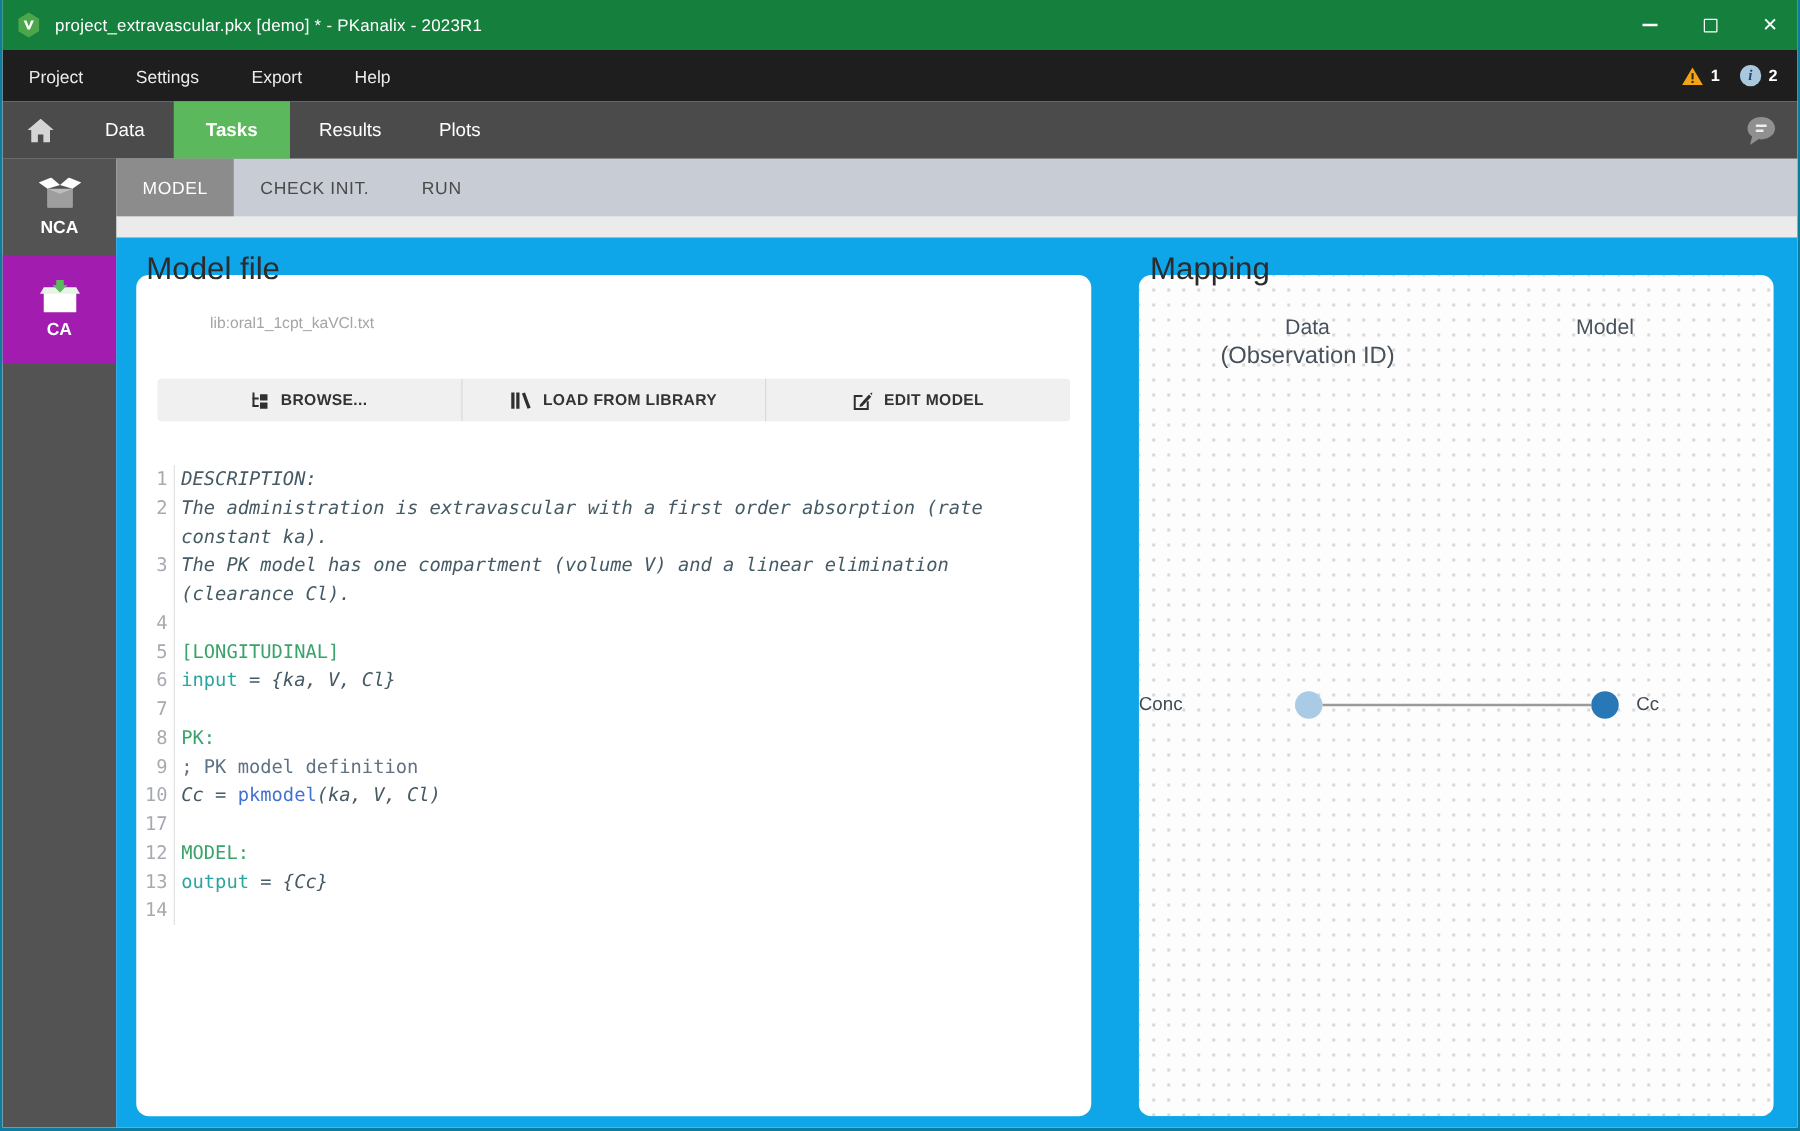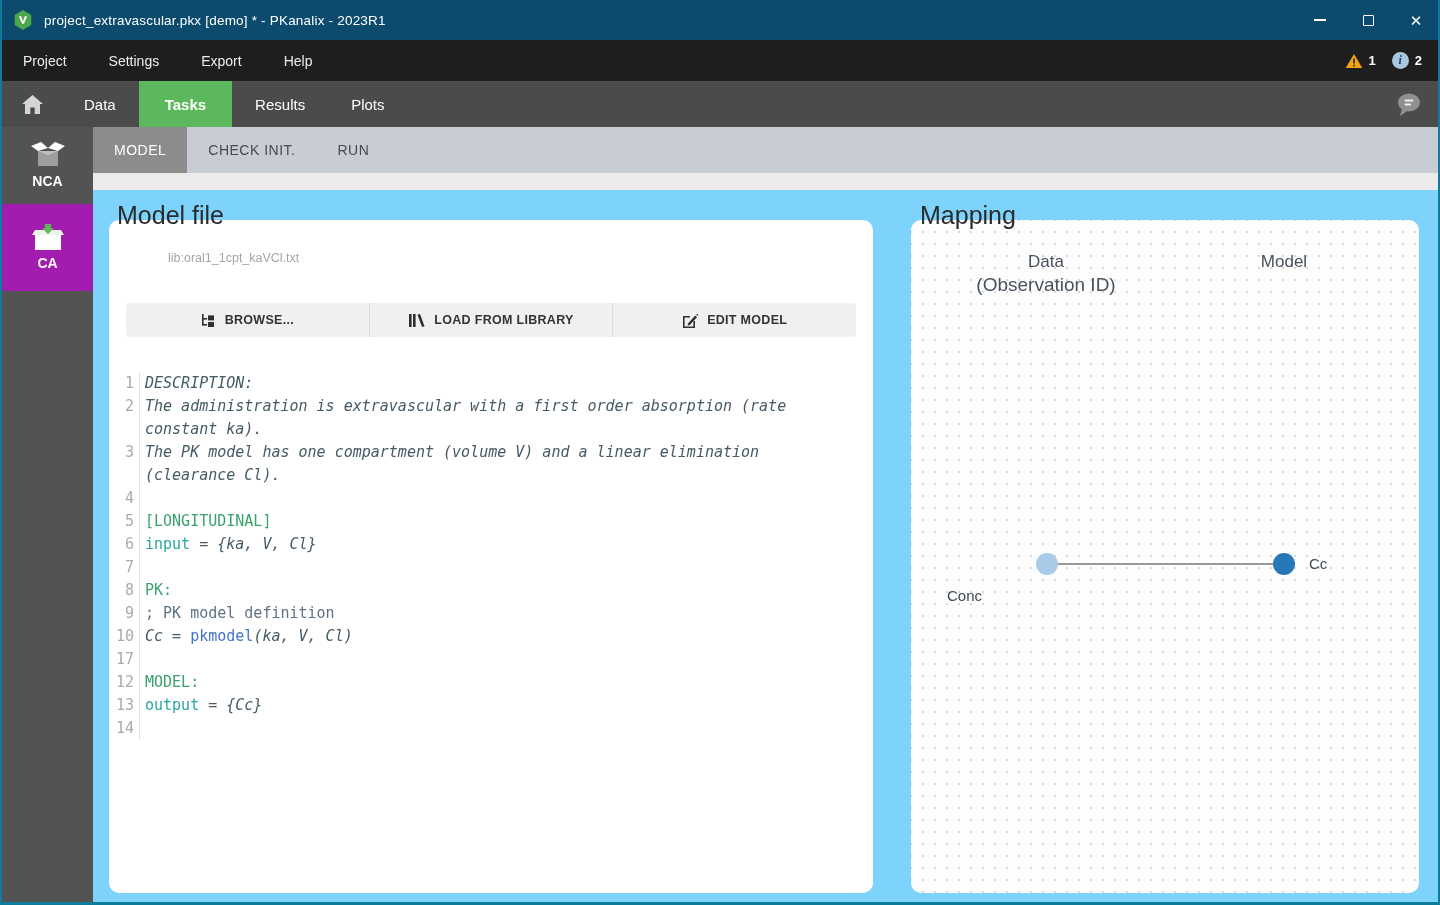--- a/index.html
+++ b/index.html
@@ -4,21 +4,21 @@
 <style>
   * { margin:0; padding:0; box-sizing:border-box; }
   html,body { width:1440px; height:905px; }
   body { font-family:"Liberation Sans", sans-serif; }
 
   .window { position:relative; width:1440px; height:905px; background:#ebebeb;
             border-left:2px solid #0e7d9d; border-right:2px solid #0e7d9d;
             border-bottom:3px solid #0e7d9d; overflow:hidden; }
 
   
-  .titlebar { height:40px; margin:0 -2px; background:#0c4a6e; display:flex; align-items:center; color:#fff; }
+  .titlebar { height:40px; margin:0 -2px; background:#15803d; display:flex; align-items:center; color:#fff; }
   .app-icon { margin-left:12px; width:22px; height:22px; flex:0 0 auto; }
   .title-text { margin-left:10px; font-size:13.5px; letter-spacing:.2px; }
   .win-controls { margin-left:auto; display:flex; height:40px; }
   .win-btn { width:48px; height:40px; display:flex; align-items:center; justify-content:center; color:#fff; }
   .glyph-min { width:12px; height:1.5px; background:#fff; }
   .glyph-max { width:11px; height:11px; border:1.5px solid #fff; border-radius:1px; }
   .glyph-close { font-size:15px; line-height:1; }
 
   
   .menubar { height:41px; background:#1e1e1e; display:flex; align-items:center; color:#ececec; font-size:14px; }
@@ -41,21 +41,21 @@
   .sidebar { width:91px; background:#535353; display:flex; flex-direction:column; flex:0 0 auto; }
   .side-item { height:77px; display:flex; flex-direction:column; align-items:center; justify-content:center;
                gap:5px; color:#fff; font-weight:bold; font-size:14px; }
   .side-item.active { background:#a21caf; height:87px; }
 
   .main { flex:1; display:flex; flex-direction:column; min-width:0;gap:17px; }
   .subtabbar { height:46px; background:#c7ccd5; display:flex; color:#4a4a4a; font-size:14px; letter-spacing:.5px; flex:0 0 auto; }
   .subtab { display:flex; align-items:center; padding:0 21px; }
   .subtab.active { background:#8c8c8c; color:#fff; }
 
-  .content { flex:1; position:relative; background:#7dd3fc; }
+  .content { flex:1; position:relative; background:#0ea5e9; }
   .panel-title { position:absolute; top:11px; font-size:25px; color:#2b2b2b; font-weight:500; z-index:2; }
   #model-title { left:24px; }
   #mapping-title { left:827px; }
 
   .panel { position:absolute; top:30px; bottom:9px; background:#fff; border-radius:10px; }
   .model-panel { left:16px; width:764px; }
   .mapping-panel { left:818px; width:508px;
      background-image:radial-gradient(circle, #d8d8d8 1.3px, transparent 1.45px);
      background-size:12px 12px; background-position:6px 6px; background-color:#fdfdfd; }
 
@@ -80,22 +80,22 @@
   .c-comment { color:#5f7285; }
 
   
   .map-col { position:absolute; top:32px; text-align:center; color:#48525c; }
   .map-col .h { font-size:17px; }
   .map-col .sub { font-size:19px; margin-top:2px; }
   #map-col-data { left:60px; width:150px; }
   #map-col-model { left:298px; width:150px; }
 
   .conn-row { position:absolute; top:333px; left:0; right:0; height:22px; }
-  .conn-data-label { position:absolute; left:0; top:0; width:107px; text-align:center;
-                     line-height:22px; font-size:15px; color:#3f4a55;margin-top:32px; }
+  .conn-data-label { position:absolute; left:0; top:0; width:107px; text-align:left;
+                     line-height:22px; font-size:15px; color:#3f4a55; }
   .conn-model-label { position:absolute; left:398px; top:0; line-height:22px; font-size:15px; color:#3f4a55; }
   .conn-dot { position:absolute; top:0; width:22px; height:22px; border-radius:50%; cursor:pointer; }
   .dot-light { left:125px; background:#a9cbe6; }
   .dot-dark { left:362px; background:#2878b8; }
   .conn-line { position:absolute; left:147px; top:10px; width:215px; height:2px; background:#9a9a9a; }
 
   svg { display:block; }
 </style>
 </head>
 <body>

